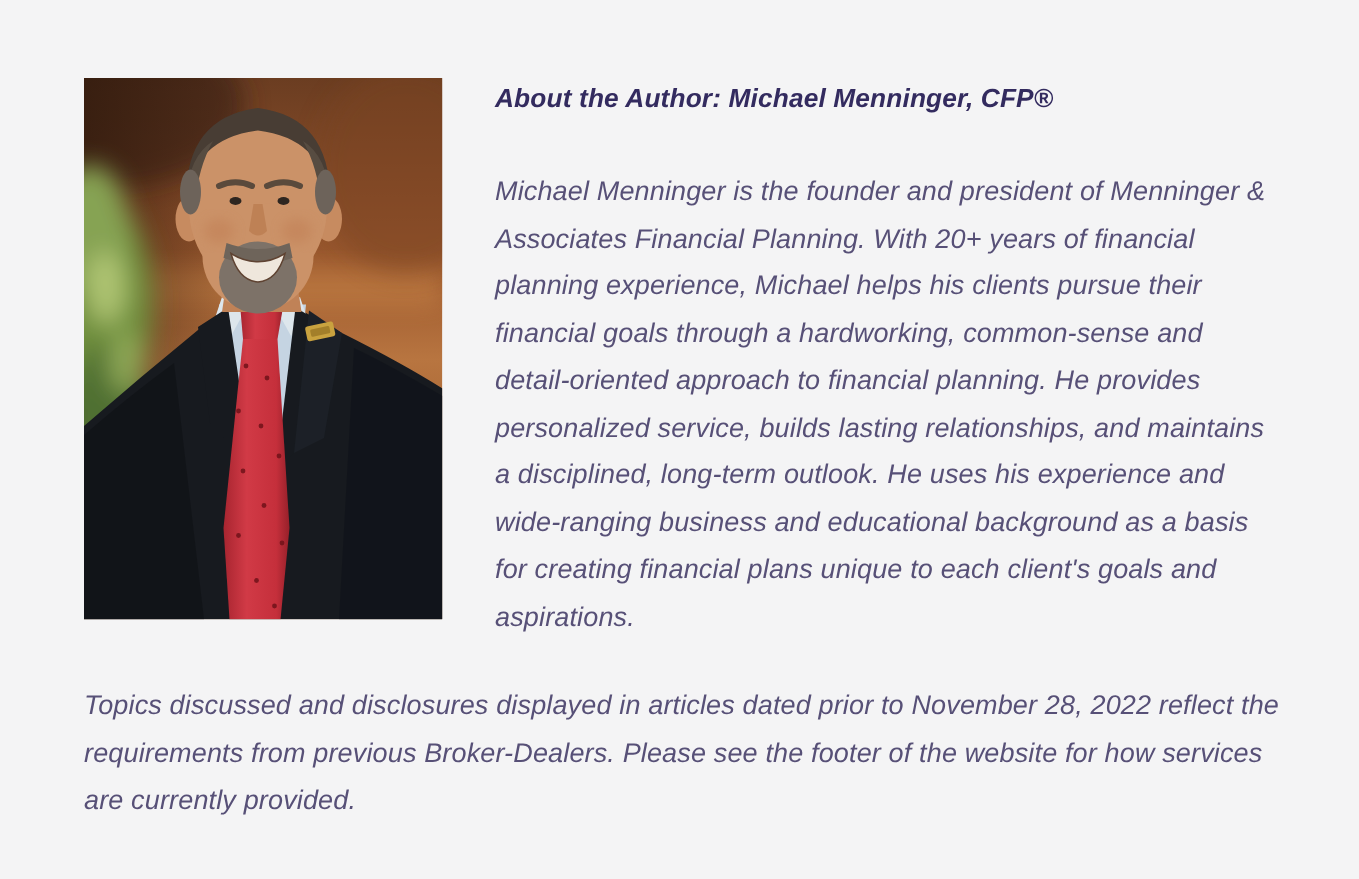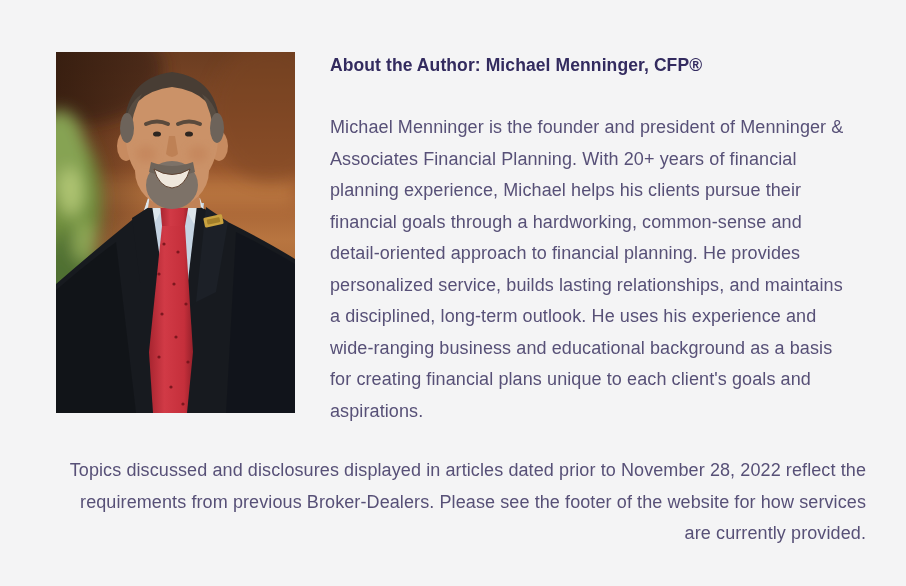--- a/index.html
+++ b/index.html
@@ -17,20 +17,21 @@
     left: 56px; top: 52px;
     width: 239px; height: 361px;
     overflow: hidden;
   }
   .photo-frame svg { display: block; width: 100%; height: 100%; }
 
   .content {
     position: absolute;
     left: 330px; top: 52px;
     width: 518px;
+    font-style: italic;
   }
   .heading {
     color: #332b5f;
     font-size: 17.5px;
     font-weight: 700;
     line-height: 26px;
     letter-spacing: 0.1px;
   }
   .bio {
     margin-top: 34px;
@@ -39,23 +40,23 @@
     line-height: 31.5px;
     letter-spacing: 0.1px;
   }
 
   .disclaimer {
     position: absolute;
     left: 56px; top: 455px;
     width: 810px;
     color: #575077;
     font-size: 18px;
+    font-style: italic;
     line-height: 31.5px;
     letter-spacing: 0.1px;
-    text-align: right;
   }
 </style>
 </head>
 <body>
 
 <div class="page">
 
   <div class="photo-frame">
     <svg viewBox="0 0 239 361" preserveAspectRatio="none" aria-hidden="true">
       <defs>

